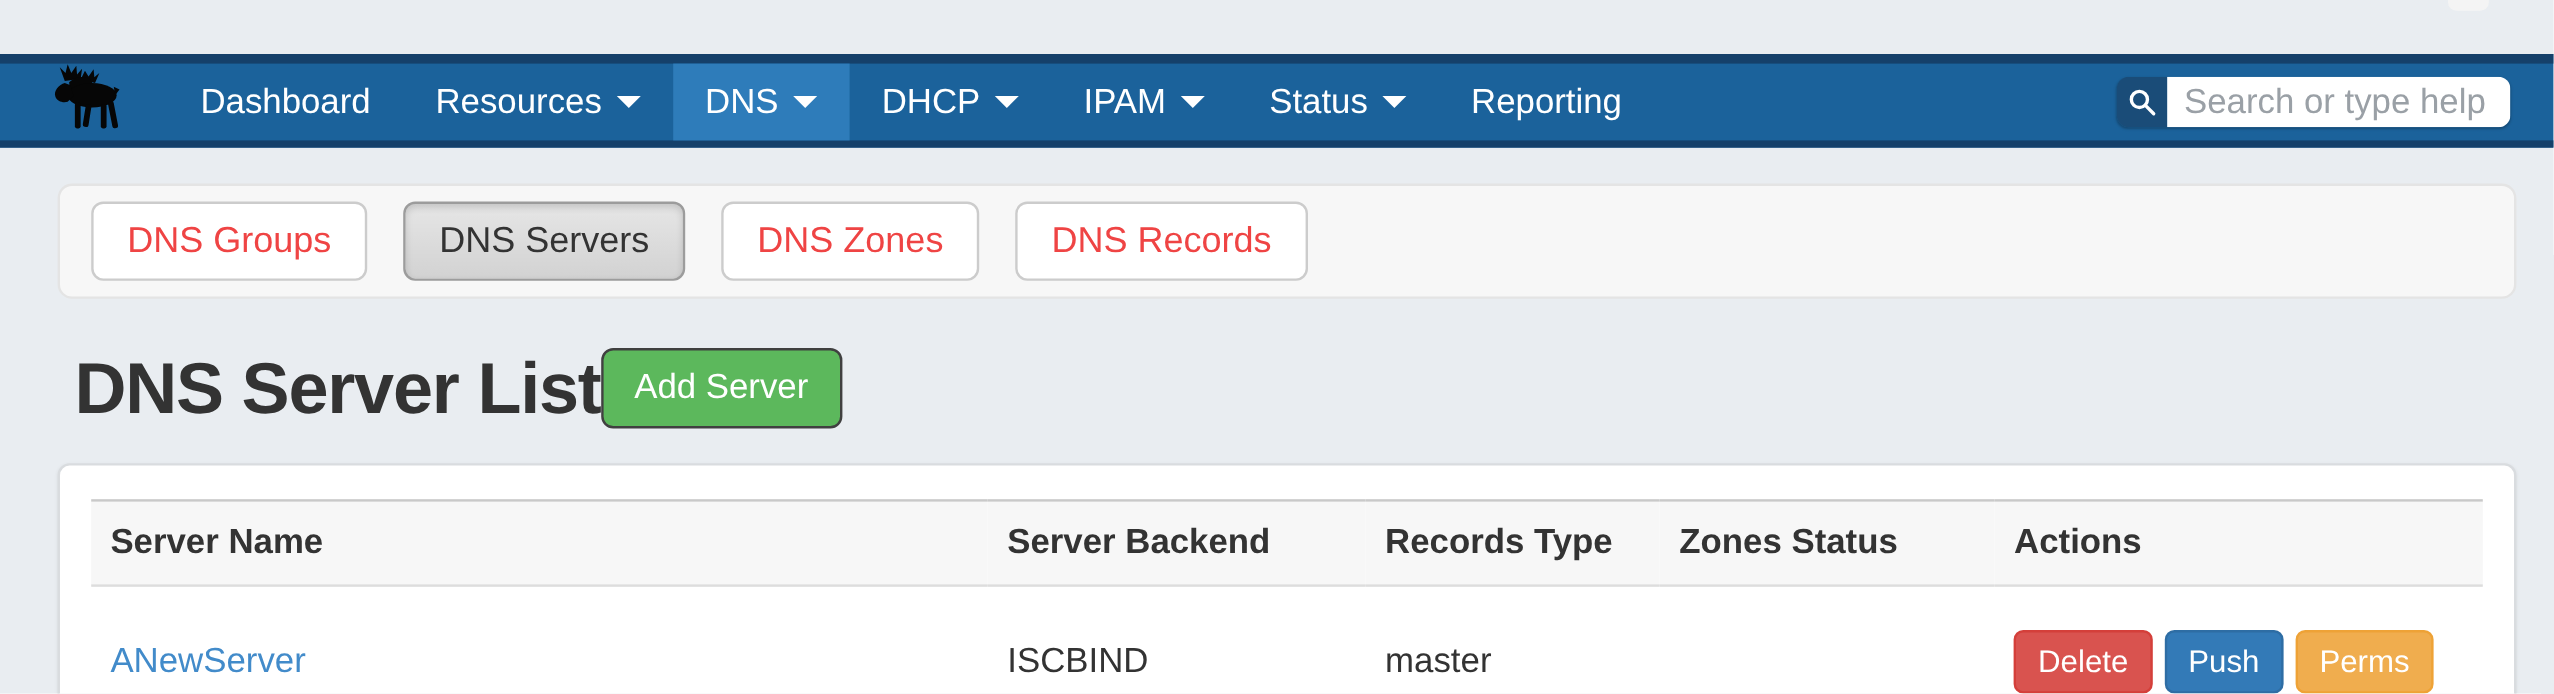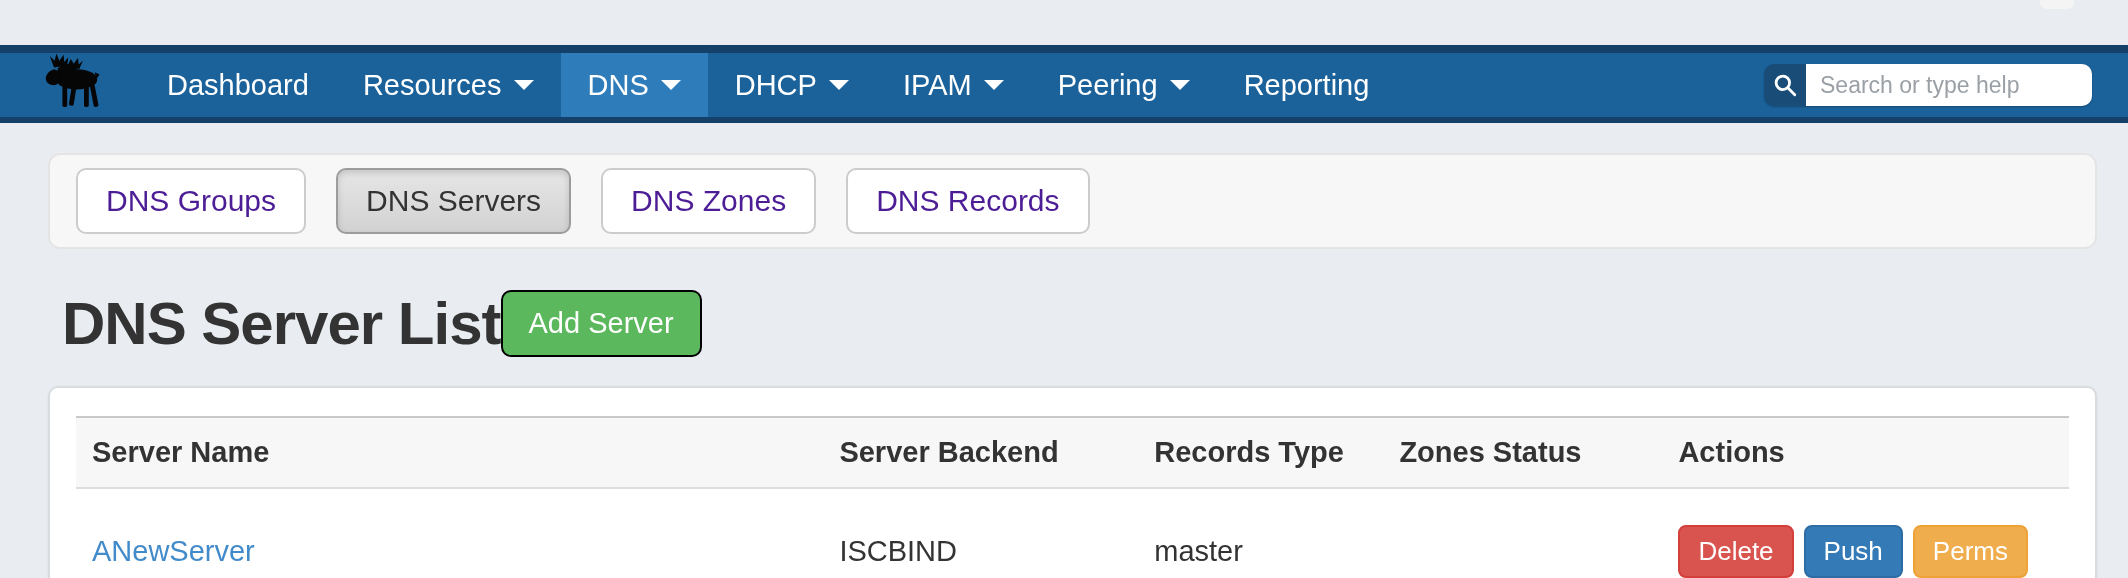--- a/index.html
+++ b/index.html
@@ -57,21 +57,21 @@
   .search-addon {
     width:42px;
     background:#1a4c78;
     display:flex; align-items:center; justify-content:center;
   }
   .search-addon svg { width:26px; height:26px; }
   .nav-search input {
     width:286px;
     border:none;
     outline:none;
-    font-size:23px;
+    font-size:29px;
     padding:12px 14px;
     color:#555;
     background:#ffffff;
     font-family:"Liberation Sans", sans-serif;
   }
   .nav-search input::placeholder { color:#9aa0a6; }
   .top-notch {
     position:absolute;
     left:2040px; top:0;
     width:34px; height:9px;
@@ -91,21 +91,21 @@
     padding:0 26px;
   }
   .subnav-brand {
     font-size:38px;
     color:#888888;
     margin-right:56px;
   }
   .subnav-tabs { display:flex; gap:30px; }
   .pill {
     font-size:30px;
-    color:#4c1d95;
+    color:#ef4444;
     background:#ffffff;
     border:2px solid #cccccc;
     border-radius:10px;
     padding:14px 28px;
     cursor:pointer;
     white-space:nowrap;
   }
   .pill.active {
     color:#333333;
     background:linear-gradient(#e6e6e6,#d2d2d2);
@@ -122,21 +122,21 @@
   .page-title {
     font-size:60px;
     font-weight:bold;
     color:#333333;
     letter-spacing:-1px;
   }
   .btn-add {
     font-size:29px;
     color:#ffffff;
     background:#5cb85c;
-    border:2px solid #000000;
+    border:2px solid #404040;
     border-radius:10px;
     padding:15px 26px;
     cursor:pointer;
   }
 
   
   .card {
     margin:28px 31px 0 48px;
     background:#ffffff;
     border:2px solid #d9dcdf;
@@ -215,21 +215,21 @@
     </div>
     <div class="nav-item">
       <span>DHCP</span>
       <span class="caret"></span>
     </div>
     <div class="nav-item">
       <span>IPAM</span>
       <span class="caret"></span>
     </div>
     <div class="nav-item">
-      <span>Peering</span>
+      <span>Status</span>
       <span class="caret"></span>
     </div>
     <div class="nav-item">
       <span>Reporting</span>
     </div>
   </nav>
 
   <div class="nav-search">
     <div class="search-addon">
       <svg viewBox="0 0 24 24" fill="none" stroke="#ffffff" stroke-width="2.6" stroke-linecap="round">

